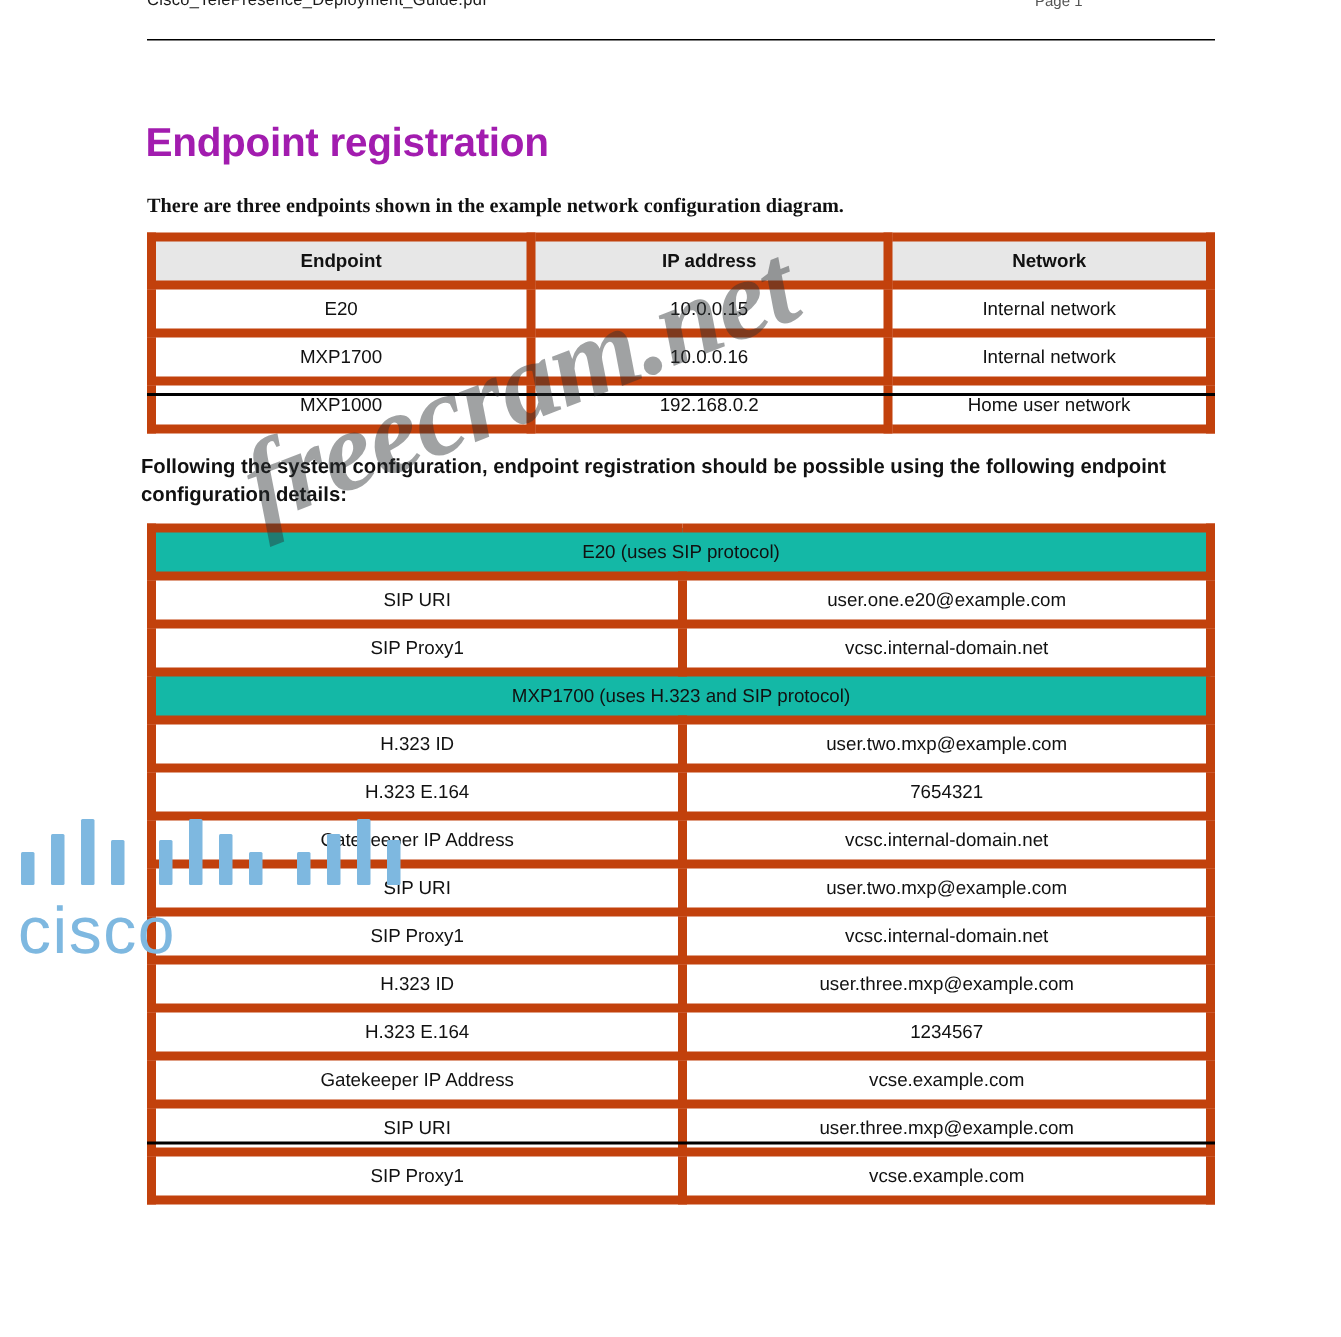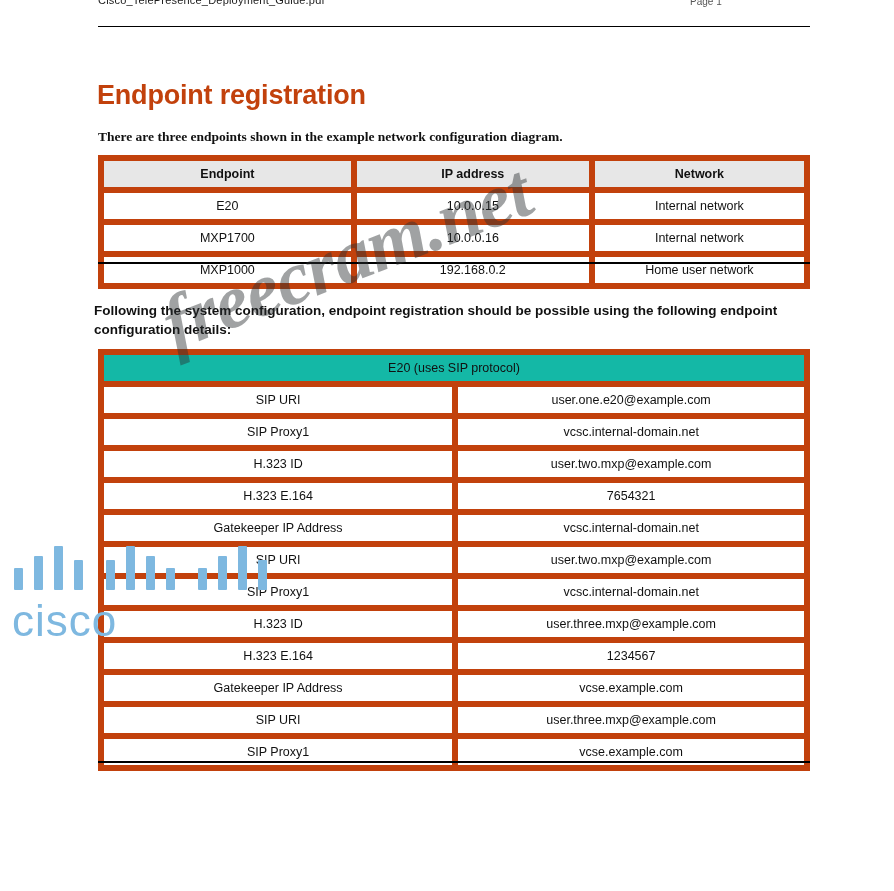--- a/index.html
+++ b/index.html
@@ -59,21 +59,21 @@
     height: 891px;
   }
 
   h1.title {
     position: absolute;
     top: 80px;
     left: 97px;
     margin: 0;
     font-size: 27px;
     font-weight: bold;
-    color: #c2410c;
+    color: #a21caf;
     letter-spacing: -0.2px;
   }
 
   .para {
     position: absolute;
     font-size: 13.5px;
     line-height: 19px;
     color: #111;
   }
   .para-1 {
@@ -253,20 +253,23 @@
       </tr>
       <tr>
         <td>SIP URI</td>
         <td>user.one.e20@example.com</td>
       </tr>
       <tr>
         <td>SIP Proxy1</td>
         <td>vcsc.internal-domain.net</td>
       </tr>
 
+      <tr>
+        <td class="section" colspan="2">MXP1700 (uses H.323 and SIP protocol)</td>
+      </tr>
       <tr>
         <td>H.323 ID</td>
         <td>user.two.mxp@example.com</td>
       </tr>
       <tr>
         <td>H.323 E.164</td>
         <td>7654321</td>
       </tr>
       <tr>
         <td>Gatekeeper IP Address</td>

